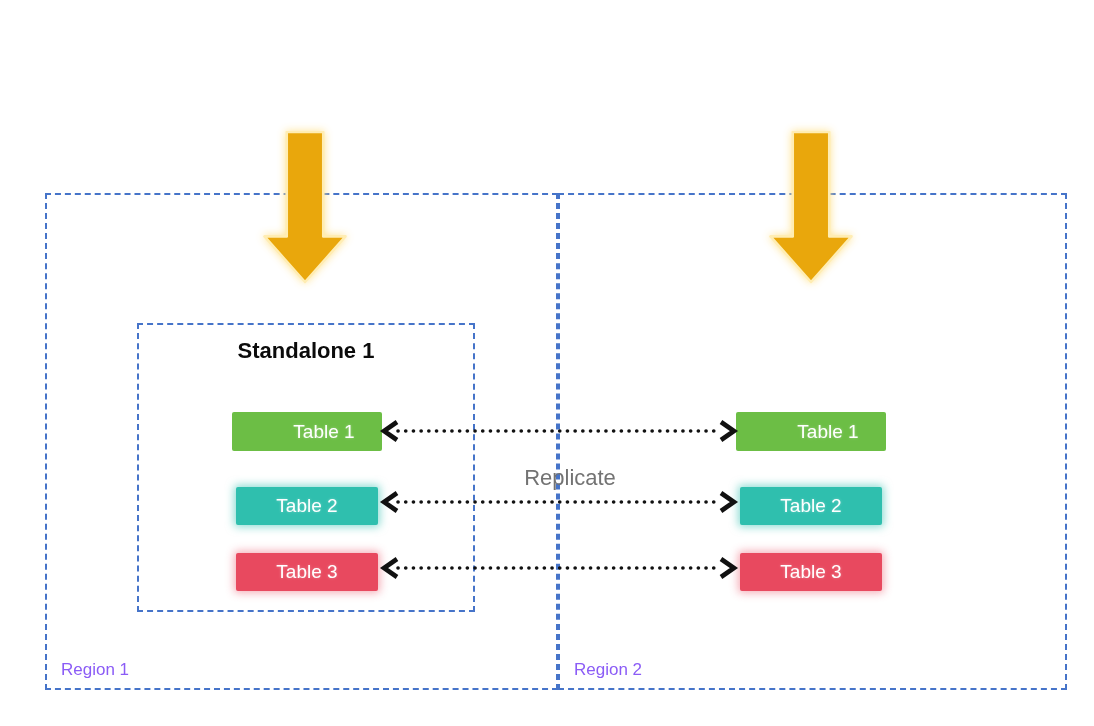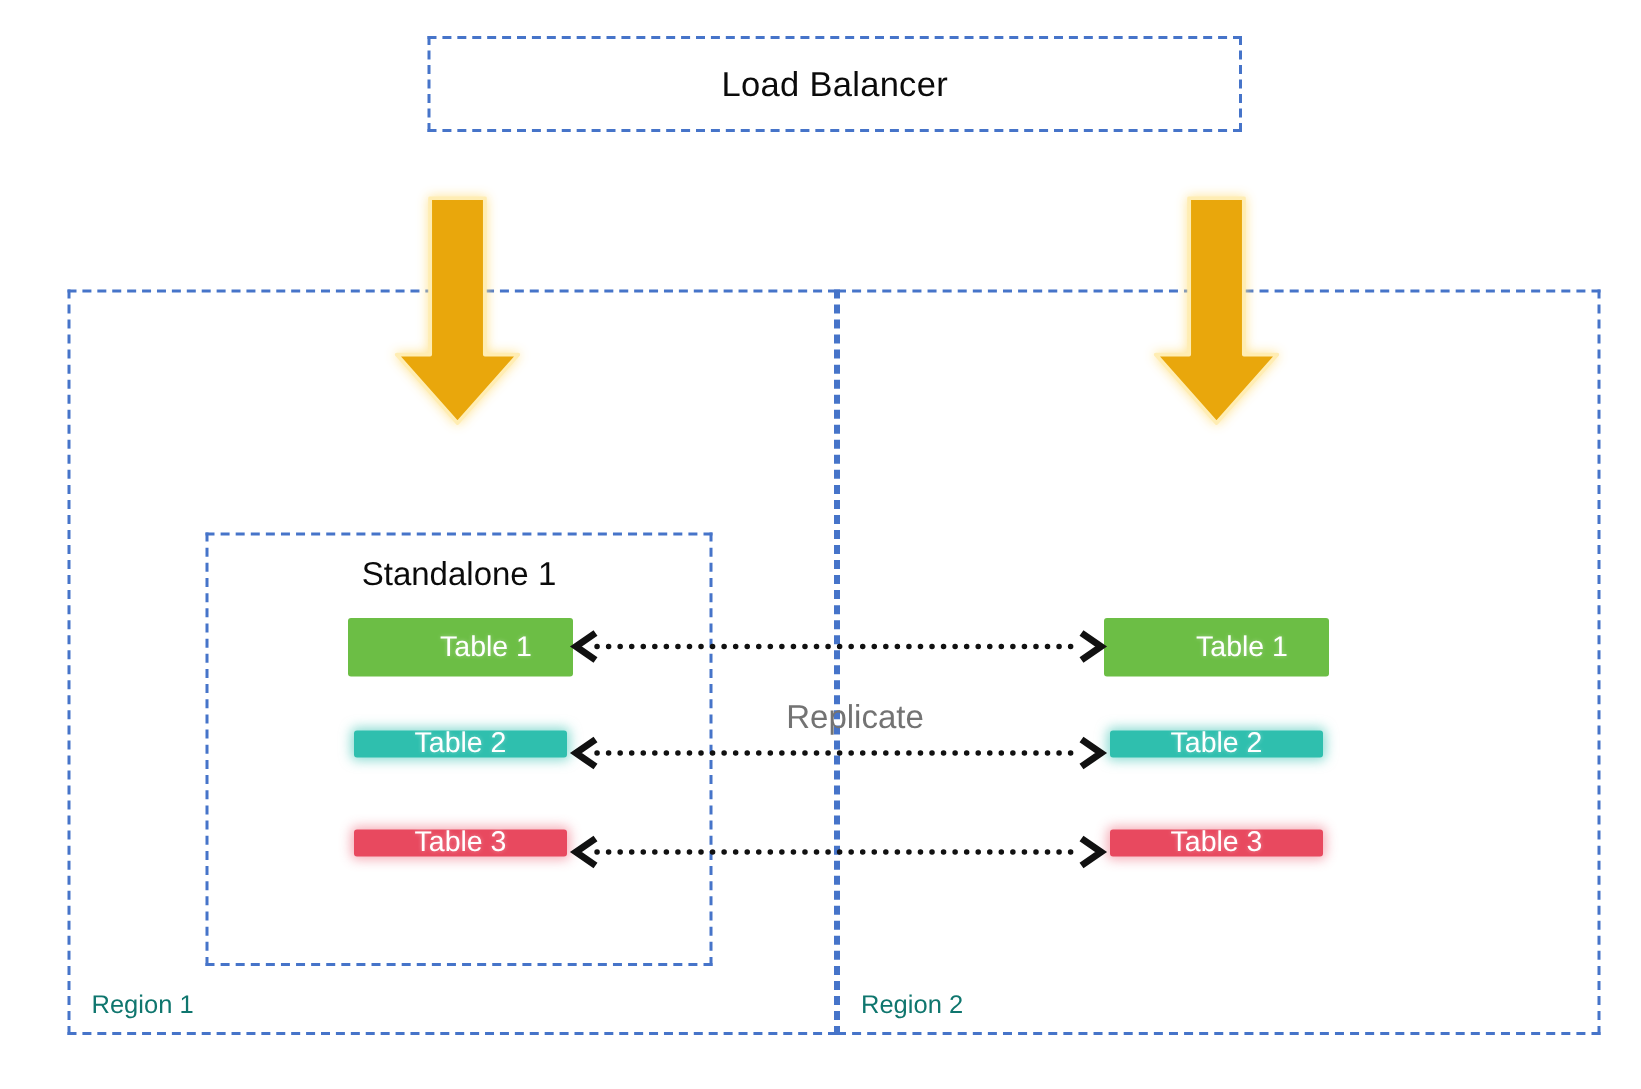--- a/index.html
+++ b/index.html
@@ -30,41 +30,41 @@
   
   .region-1 { left: 45px;  top: 193px; width: 513px; height: 497px; }
   .region-2 { left: 558px; top: 193px; width: 509px; height: 497px; }
 
   .mode-label {
     position: absolute; left: 12px; top: 6px;
     font-size: 17px; line-height: 22px; white-space: pre-line; color: #0b0b0b;
   }
   .region-name {
     position: absolute; left: 14px; bottom: 8px;
-    font-size: 17px; color: #0f766e;
+    font-size: 17px; color: #8b5cf6;
   }
 
   
-  .standalone-1 { left: 137px; top: 355px; width: 338px; height: 289px; }
+  .standalone-1 { left: 137px; top: 323px; width: 338px; height: 289px; font-weight: bold; }
   .standalone-2 { left: 641px; top: 340px; width: 337px; height: 289px; }
   .standalone-title {
     position: absolute; top: 13px; left: 0; width: 100%;
     text-align: center; font-size: 22px; color: #0b0b0b;
   }
 
   
   .chip {
     position: absolute;
     display: flex; align-items: center; justify-content: center;
     color: #fff; font-size: 19px;
     border-radius: 2px;
     text-shadow: 0 0 3px rgba(255,255,255,0.35);
   }
   .chip.t1 { width: 150px; height: 39px; padding-left: 34px; }
-  .chip.t2, .chip.t3 { width: 142px; height: 18px; }
+  .chip.t2, .chip.t3 { width: 142px; height: 38px; }
   .s1.t1 { left: 232px; top: 412px; }
   .s1.t2 { left: 236px; top: 487px; box-shadow: 0 0 8px 2px rgba(47,191,174,0.55); }
   .s1.t3 { left: 236px; top: 553px; box-shadow: 0 0 8px 2px rgba(232,73,95,0.45); }
   .s2.t1 { left: 736px; top: 412px; }
   .s2.t2 { left: 740px; top: 487px; box-shadow: 0 0 8px 2px rgba(47,191,174,0.55); }
   .s2.t3 { left: 740px; top: 553px; box-shadow: 0 0 8px 2px rgba(232,73,95,0.45); }
 
   
   .block-arrow {
     position: absolute; top: 131px; width: 84px; height: 153px;
@@ -83,23 +83,20 @@
     position: absolute; left: 500px; top: 465px; width: 140px;
     text-align: center; font-size: 22px; color: #737373;
     background: transparent;
   }
 </style>
 </head>
 <body>
 
 <div class="canvas">
 
-  <div class="dashed-box lb-box" style="border-color: rgb(70, 116, 201);">
-    <span class="lb-label">Load Balancer</span>
-  </div>
 
   <div class="dashed-box region-1" style="border-color: rgb(70, 116, 201);">
     <div class="region-name">Region 1</div>
   </div>
 
   <div class="dashed-box region-2" style="border-color: rgb(70, 116, 201);">
     <div class="region-name">Region 2</div>
   </div>
 
   <svg class="block-arrow left" viewBox="0 0 82 151" aria-hidden="true">

